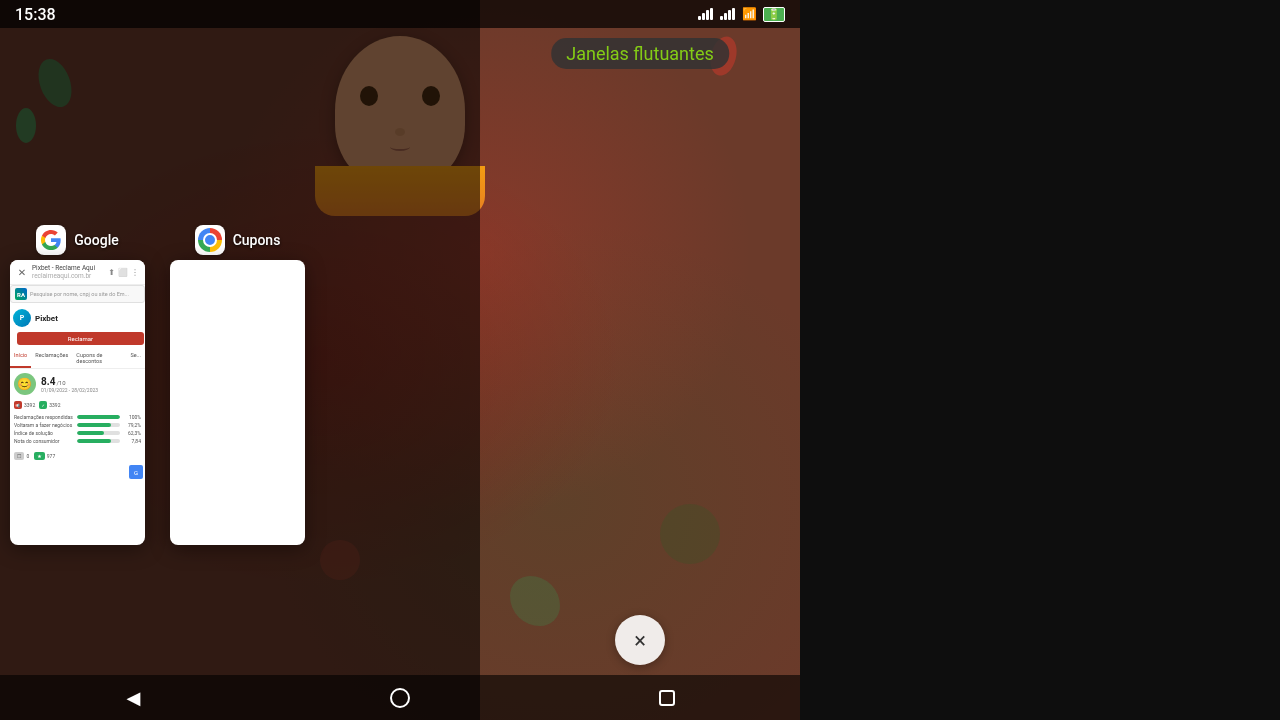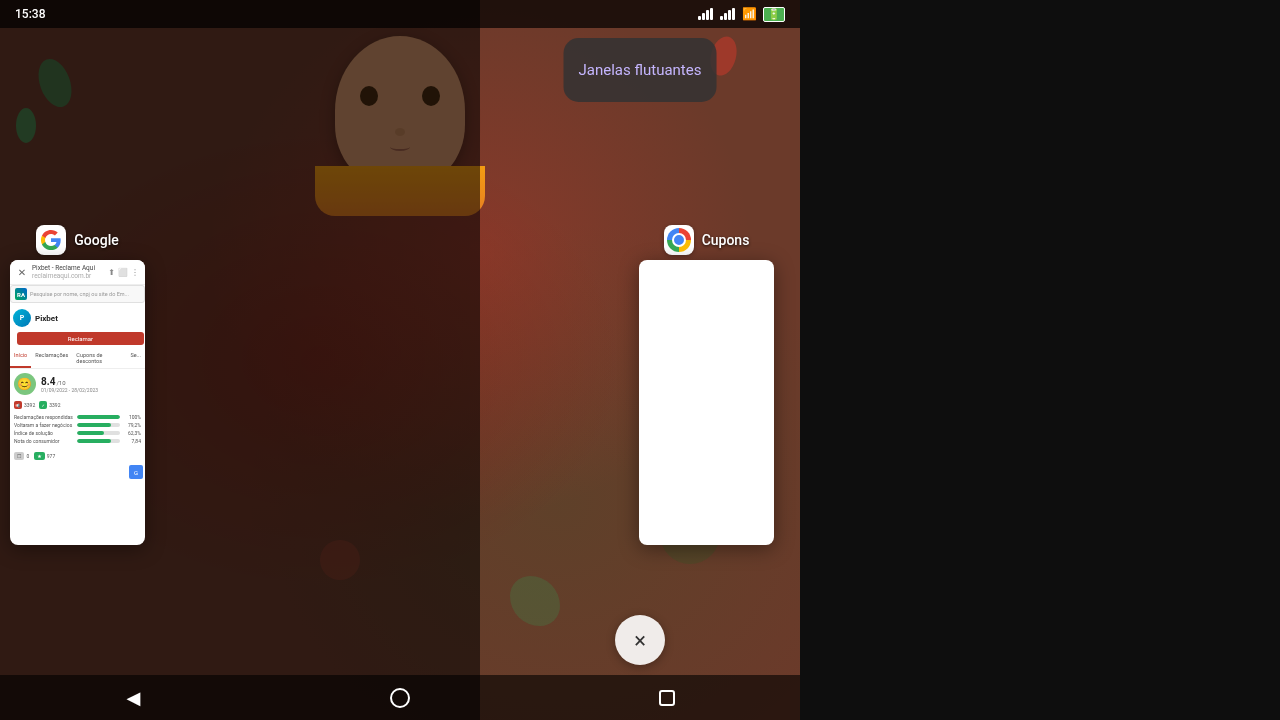--- a/index.html
+++ b/index.html
@@ -111,21 +111,21 @@
       background: rgba(0,0,0,0.7);
       display: flex;
       align-items: center;
       justify-content: space-between;
       padding: 0 15px;
       z-index: 100;
     }
 
     .status-time {
       color: white;
-      font-size: 12px;
+      font-size: 16px;
       font-weight: 500;
     }
 
     .status-icons {
       display: flex;
       align-items: center;
       gap: 4px;
       color: white;
       font-size: 10px;
     }
@@ -142,38 +142,38 @@
       border-radius: 1px;
     }
 
     
     .floating-label {
       position: absolute;
       top: 38px;
       left: 50%;
       transform: translateX(-50%);
       background: rgba(50,50,50,0.85);
-      color: #c4b5fd;
-      padding: 23px 15px;
+      color: #84cc16;
+      padding: 5px 15px;
       border-radius: 15px;
-      font-size: 15px;
+      font-size: 18px;
       z-index: 100;
       white-space: nowrap;
     }
 
     
     .app-cards-area {
       position: absolute;
       top: 220px;
       left: 0;
       width: 784px;
       display: flex;
       gap: 0;
       z-index: 50;
-      justify-content: space-between;
+      justify-content: flex-start;
       align-items: flex-start;
     }
 
     
     .app-card {
       width: 155px;
       background: transparent;
       display: flex;
       flex-direction: column;
       align-items: center;

